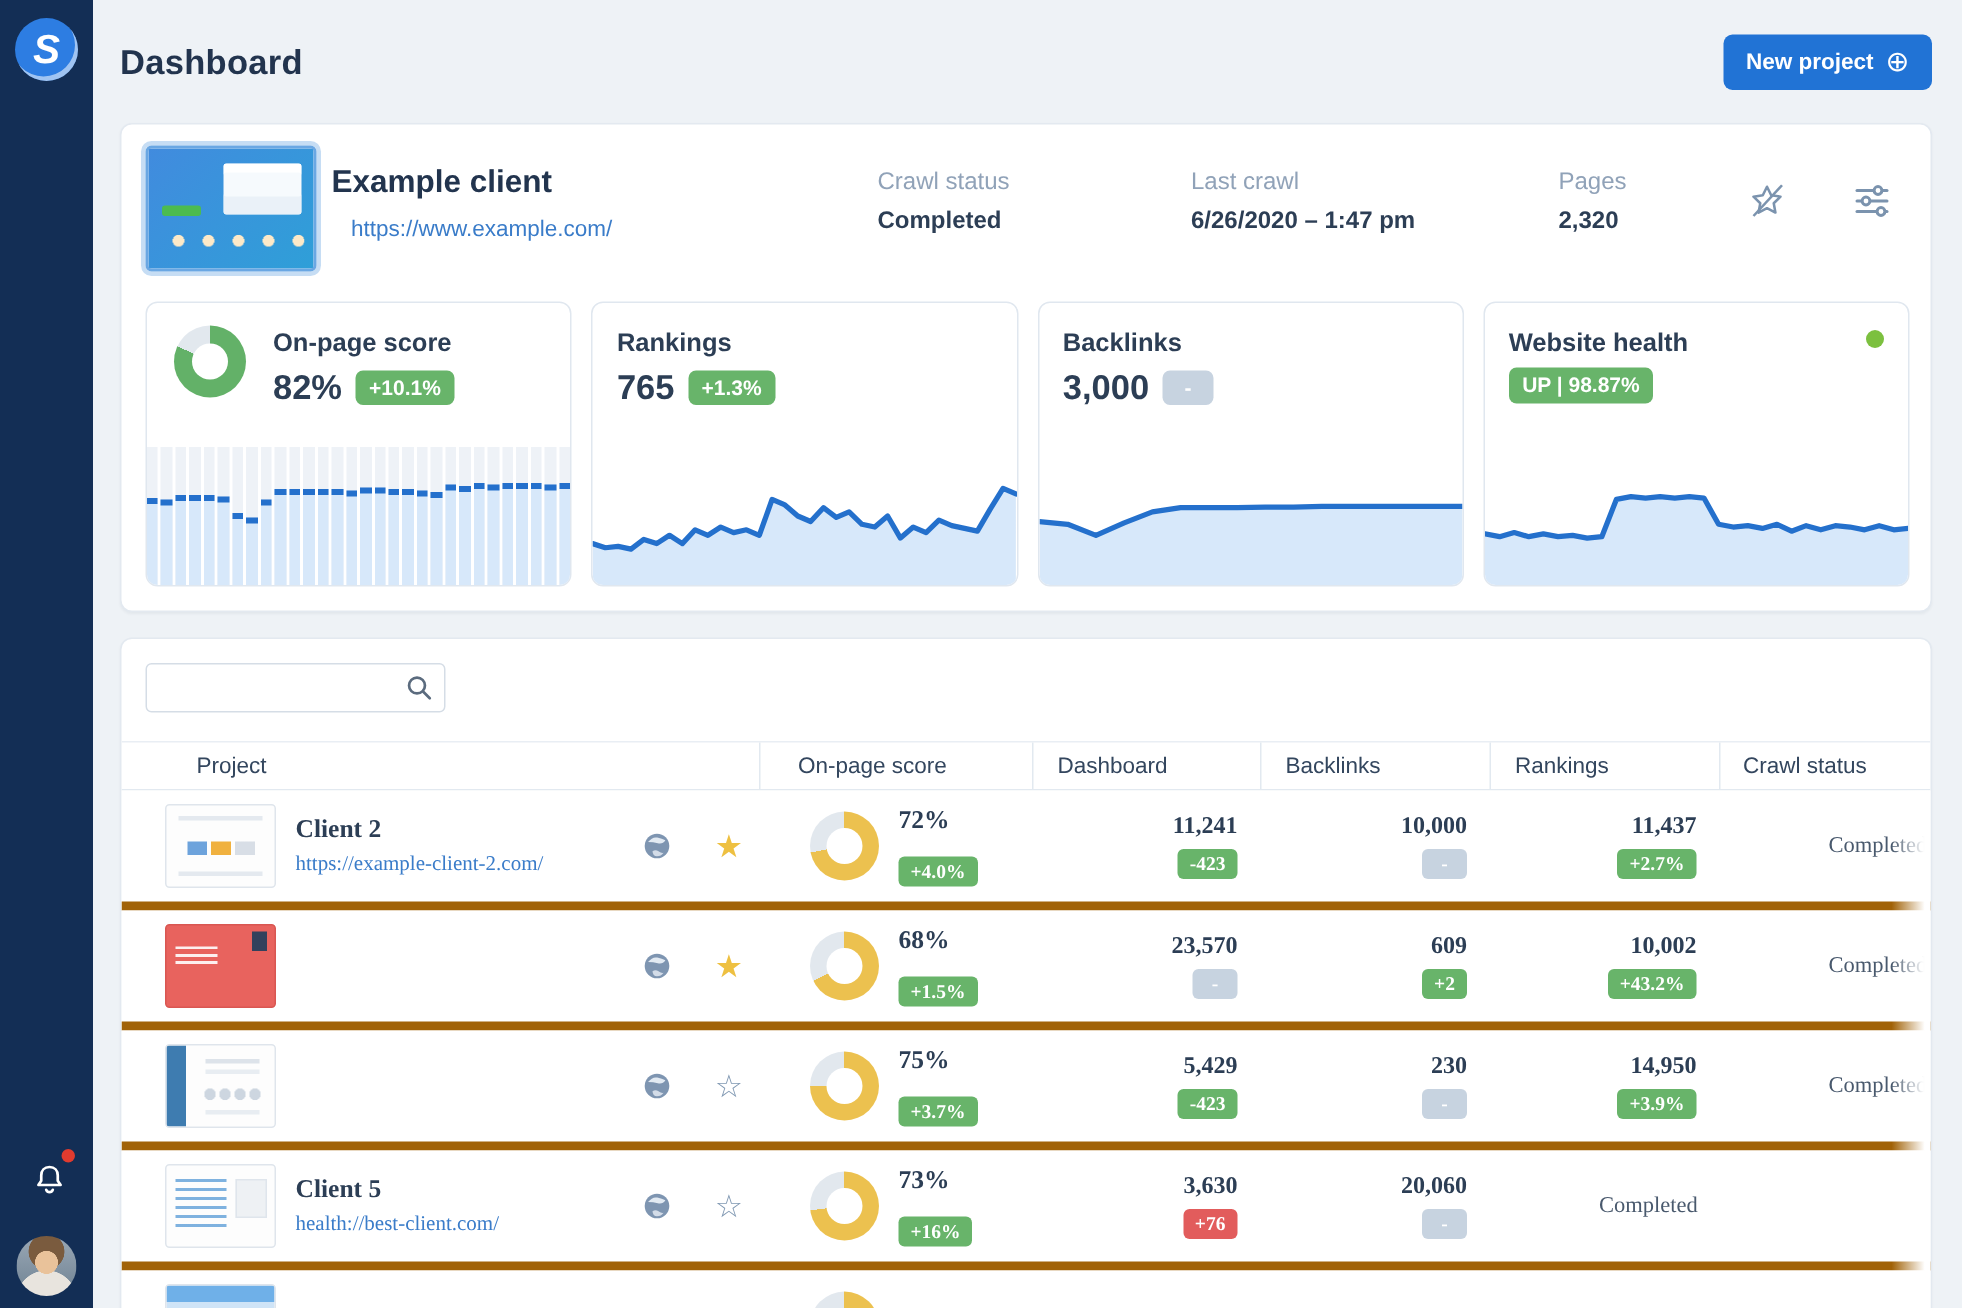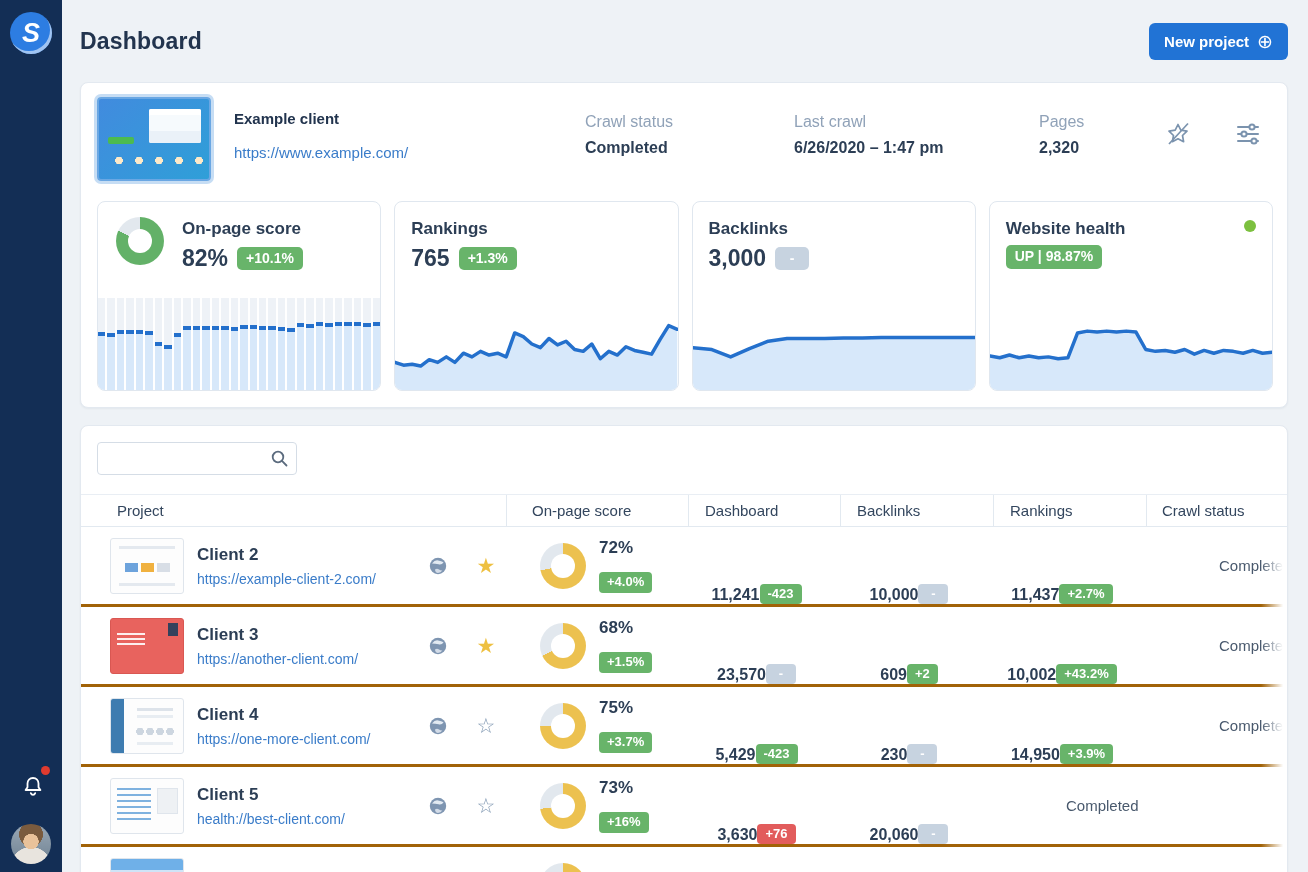--- a/index.html
+++ b/index.html
@@ -35,21 +35,21 @@
   
   .client-card { position:absolute; left:18px; top:82px; width:1208px; height:326px; }
   .cc-thumb { position:absolute; left:16px; top:14px; width:114px; height:84px; border-radius:4px;
               border:2px solid #6aa7e3; box-shadow:0 0 0 3px #c6ddf4; overflow:hidden;
               background:linear-gradient(135deg,#418bde 0%,#2f9fd8 100%); }
   .cc-thumb .t-panel { position:absolute; right:8px; top:10px; width:52px; height:34px; background:#f6fafd; border-radius:2px;
                        box-shadow:inset 0 6px 0 #fff, inset 0 -12px 0 #eaf1f8; }
   .cc-thumb .t-btn { position:absolute; left:9px; top:38px; width:26px; height:7px; background:#4cbb4f; border-radius:2px; }
   .cc-thumb .t-icons { position:absolute; left:10px; bottom:14px; width:94px; height:9px;
                        background:radial-gradient(circle 4px,#fde9c8 96%,rgba(0,0,0,0)) 0 0/20px 9px repeat-x; }
-  .cc-title { position:absolute; left:153px; top:27px; font-size:15px; font-weight:700; color:#22344e; }
+  .cc-title { position:absolute; left:140px; top:27px; font-size:21px; font-weight:700; color:#22344e; }
   .cc-url { position:absolute; left:153px; top:61px; font-size:15px; color:#3a7cc9; text-decoration:none; }
   .meta { position:absolute; top:30px; }
   .meta .m-label { font-size:16px; color:#90a2b8; }
   .meta .m-value { font-size:16px; font-weight:700; color:#2c3e55; margin-top:8px; }
   .meta-crawl { left:504px; } .meta-last { left:713px; } .meta-pages { left:958px; }
   .cc-icon { position:absolute; top:38px; width:26px; height:26px; cursor:pointer; }
   .cc-icon-star { right:96px; } .cc-icon-sliders { right:26px; }
 
   
   .stat-row { position:absolute; left:16px; top:118px; width:1176px; display:flex; gap:13px; }
@@ -80,25 +80,25 @@
   .search-wrap { position:absolute; left:16px; top:16px; width:200px; height:33px; }
   .search-input { width:100%; height:100%; border:1px solid #d5dde6; border-radius:4px; padding:0 32px 0 10px;
                   font-family:inherit; font-size:14px; color:#2c3e55; outline:none; background:#fff; }
   .search-icon { position:absolute; right:8px; top:7px; width:19px; height:19px; pointer-events:none; }
 
   .thead, .trow { display:grid; grid-template-columns:425px 182px 152px 153px 153px 1fr; }
   .thead { position:absolute; left:0; right:0; top:68px; height:33px; border-top:1px solid #e9eef4;
            border-bottom:1px solid #e2e9f0; }
   .th { display:flex; align-items:center; font-size:15px; color:#33465e; white-space:nowrap; }
   .th + .th { border-left:1px solid #e2e9f0; }
-  .th-project { padding-left:36px; } .th-score { padding-left:25px; }
+  .th-project { padding-left:50px; } .th-score { padding-left:25px; }
   .th-problems,.th-backlinks,.th-rankings { padding-left:16px; } .th-crawl { padding-left:15px; }
 
   .rows { position:absolute; left:0; right:0; top:101px; }
-  .trow { height:80px; border-bottom:3px solid #a16207; cursor:pointer; background:#fff; }
+  .trow { height:80px; border-bottom:6px solid #a16207; cursor:pointer; background:#fff;font-family:Liberation Serif, serif; }
   .cell { display:flex; align-items:center; }
   .c-project { padding-left:29px; padding-right:8px; }
   .thumb { width:74px; height:56px; flex:0 0 74px; border:1px solid #dfe5ec; border-radius:3px;
            background:#fdfdfd; position:relative; overflow:hidden; }
   .thumb--shop::before { content:""; position:absolute; left:50%; top:24px; margin-left:-22px; width:45px; height:9px;
     background:linear-gradient(90deg,#6da3dc 0 13px,rgba(0,0,0,0) 13px 16px,#f0b13f 16px 29px,rgba(0,0,0,0) 29px 32px,#d8dee6 32px 45px); }
   .thumb--shop::after { content:""; position:absolute; left:8px; right:8px; top:7px; height:3px; background:#e4e9ef;
     box-shadow:0 37px 0 #e4e9ef; }
   .thumb--red { background:#e8635e; border-color:#d95752; }
   .thumb--red::before { content:""; position:absolute; left:6px; top:14px; width:28px; height:12px; opacity:.9;
@@ -119,21 +119,21 @@
   .purl { display:block; margin-top:6px; font-size:14px; color:#3a7cc9; text-decoration:none; }
   .globe { margin-left:auto; width:20px; height:20px; }
   .star { margin-left:26px; width:24px; font-size:21px; line-height:1; text-align:center; }
   .star-on { color:#eec041; } .star-off { color:#8199b3; }
   .c-score { padding-left:34px; }
   .donut-sm { width:46px; height:46px; flex:0 0 46px; }
   .donut-sm::after { inset:11px; }
   .sblock { margin-left:13px; }
   .sval { font-size:17px; font-weight:700; color:#2c3e55; }
   .sblock .badge { margin-top:14px;text-align:right; }
-  .c-num { align-items:flex-end; justify-content:center; padding-right:15px; }
+  .c-num { flex-direction:column; align-items:flex-end; justify-content:center; padding-right:15px; }
   .nval { font-size:16px; font-weight:700; color:#2c3e55; }
   .c-num .badge { margin-top:6px; }
   .c-crawl { padding-left:73px; font-size:15px; color:#49596d; white-space:nowrap; }
   .fade-right { position:absolute; top:101px; bottom:0; right:0; width:26px;
                 background:linear-gradient(90deg,rgba(255,255,255,0),#fff 85%); pointer-events:none; }
   .icon-svg { display:block; width:100%; height:100%; }
 </style>
 </head>
 <body>
 
@@ -398,24 +398,20 @@
     </div>
     <div class="cell c-num">
       <div class="nval">11,437</div>
       <span class="badge sm b-green">+2.7%</span>
     </div>
     <div class="cell c-crawl">Completed</div>
   </div>
         <div class="trow">
     <div class="cell c-project">
       <div class="thumb thumb--red"></div>
-      <div class="pinfo">
-        <div class="pname">Client 3</div>
-        <a class="purl" href="#">https://another-client.com/</a>
-      </div>
       <span class="globe">
         <svg class="icon-svg" viewBox="0 0 20 20">
           <circle cx="10" cy="10" r="8.2" fill="#7e95b1"></circle>
           <path d="M4 7.4 Q7 3.6 10.2 4.4 T15.6 6.2 Q13.8 9 10.6 8.2 T4 7.4 Z" fill="#e8eef6" opacity=".95"></path>
           <path d="M7 13.5 q2-1.4 4 0 t3.4 1 q-1.6 2.4-4.4 2.4 t-3-3.4z" fill="#e8eef6" opacity=".8"></path>
         </svg>
       </span>
       <span class="star star-on">★</span>
     </div>
     <div class="cell c-score">
@@ -435,24 +431,20 @@
     </div>
     <div class="cell c-num">
       <div class="nval">10,002</div>
       <span class="badge sm b-green">+43.2%</span>
     </div>
     <div class="cell c-crawl">Completed</div>
   </div>
         <div class="trow">
     <div class="cell c-project">
       <div class="thumb thumb--sidebar"></div>
-      <div class="pinfo">
-        <div class="pname">Client 4</div>
-        <a class="purl" href="#">https://one-more-client.com/</a>
-      </div>
       <span class="globe">
         <svg class="icon-svg" viewBox="0 0 20 20">
           <circle cx="10" cy="10" r="8.2" fill="#7e95b1"></circle>
           <path d="M4 7.4 Q7 3.6 10.2 4.4 T15.6 6.2 Q13.8 9 10.6 8.2 T4 7.4 Z" fill="#e8eef6" opacity=".95"></path>
           <path d="M7 13.5 q2-1.4 4 0 t3.4 1 q-1.6 2.4-4.4 2.4 t-3-3.4z" fill="#e8eef6" opacity=".8"></path>
         </svg>
       </span>
       <span class="star star-off">☆</span>
     </div>
     <div class="cell c-score">

